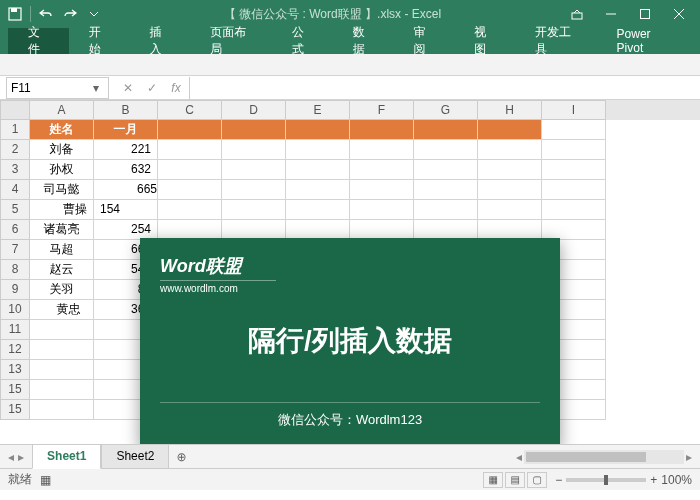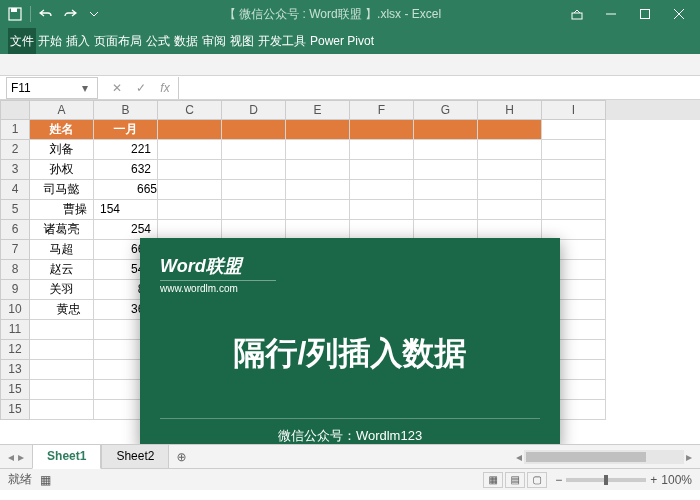--- a/index.html
+++ b/index.html
@@ -5,45 +5,45 @@
 *{margin:0;padding:0;box-sizing:border-box;font-family:"Microsoft YaHei",sans-serif;font-size:12px}
 body{background:#fff;width:700px;height:500px;overflow:hidden;position:relative}
 .titlebar{height:28px;background:#2e7d5e;display:flex;align-items:center;color:#fff;padding:0 4px}
 .qat{display:flex;gap:2px;align-items:center}
 .qat-btn{width:22px;height:22px;display:flex;align-items:center;justify-content:center;cursor:pointer}
 .qat-sep{width:1px;height:16px;background:rgba(255,255,255,0.3);margin:0 2px}
 .title-text{flex:1;text-align:center;color:#c8e0d5}
 .win-controls{display:flex;gap:0}
 .win-btn{width:34px;height:28px;display:flex;align-items:center;justify-content:center;cursor:pointer}
 .ribbon-tabs{height:26px;background:#2e7d5e;display:flex;align-items:center;padding:0 8px;gap:0;color:#fff}
-.tab{padding:0 2px;height:26px;display:flex;align-items:center;cursor:pointer;font-size:12px}
+.tab{padding:0 20px;height:26px;display:flex;align-items:center;cursor:pointer;font-size:12px}
 .tab.file{background:#1a5940}
 .rt-right{margin-left:auto;display:flex;align-items:center;gap:8px}
 .tell-me{color:#c8e0d5}
 .ribbon-body{height:22px;background:#f3f3f3;border-bottom:1px solid #d4d4d4}
 .namebox-row{height:24px;display:flex;align-items:center;border-bottom:1px solid #d4d4d4;background:#fff}
-.namebox{width:92px;height:22px;border:1px solid #ccc;margin-left:6px;padding:0 4px;display:flex;align-items:center;background:#fff}
+.namebox{width:103px;height:22px;border:1px solid #ccc;margin-left:6px;padding:0 4px;display:flex;align-items:center;background:#fff}
 .namebox-dd{width:16px;text-align:center;color:#666}
 .fx-controls{display:flex;align-items:center;gap:6px;margin-left:10px;color:#999}
 .fx-ctrl{width:18px;text-align:center}
 .formula-bar{flex:1;height:22px;border-left:1px solid #ccc;margin-left:4px;padding:0 6px;display:flex;align-items:center}
 .grid-area{position:relative;height:344px;overflow:hidden}
 .col-headers{display:flex;height:20px;background:#e6e6e6}
 .corner{width:30px;border:1px solid #ccc;background:#e6e6e6}
 .col-h{border:1px solid #ccc;border-left:none;text-align:center;line-height:18px;background:#f0f0f0;color:#555}
 .rows{}
 .row{display:flex;height:20px}
 .row-h{width:30px;border:1px solid #ccc;border-top:none;text-align:center;line-height:19px;background:#f0f0f0;color:#555}
 .cell{border:1px solid #d4d4d4;border-left:none;border-top:none;text-align:center;line-height:19px;background:#fff;overflow:hidden}
 .cell.hdr{background:#e07b3c;color:#fff;font-weight:bold}
 .cell.selected{border:2px solid #2e7d5e}
 .overlay{position:absolute;left:140px;top:138px;width:420px;height:210px;background:#1a6848;color:#fff;box-shadow:0 4px 16px rgba(0,0,0,0.4);padding:16px 20px}
 .overlay-logo{font-size:18px;font-weight:bold;font-style:italic}
 .overlay-logo-sub{font-size:10px;border-top:1px solid rgba(255,255,255,0.4);width:116px;padding-top:2px;margin-top:2px}
-.overlay-main{font-size:32px;font-weight:bold;text-align:center;margin-top:38px}
+.overlay-main{font-size:28px;font-weight:bold;text-align:center;margin-top:28px}
 .overlay-footer{text-align:center;margin-top:42px;font-size:13px;border-top:1px solid rgba(255,255,255,0.3);padding-top:8px}
 .sheet-tabs{height:24px;border-top:1px solid #ccc;display:flex;align-items:center;background:#f3f3f3}
 .st-nav{display:flex;gap:4px;padding:0 8px;color:#888}
 .st-tab{padding:0 14px;height:24px;border:1px solid #ccc;border-top:none;display:flex;align-items:center;cursor:pointer;background:#e6e6e6}
 .st-tab.active{background:#fff;border-bottom:1px solid #fff;color:#2e7d5e;font-weight:bold}
 .st-add{width:24px;text-align:center;color:#666;cursor:pointer}
 .st-scroll{margin-left:auto;display:flex;align-items:center;gap:2px;padding-right:8px}
 .hscroll{width:160px;height:14px;background:#e6e6e6;position:relative}
 .hscroll-thumb{position:absolute;left:2px;top:2px;width:120px;height:10px;background:#c0c0c0}
 .statusbar{height:22px;background:#f3f3f3;border-top:1px solid #ccc;display:flex;align-items:center;padding:0 8px;color:#555}

